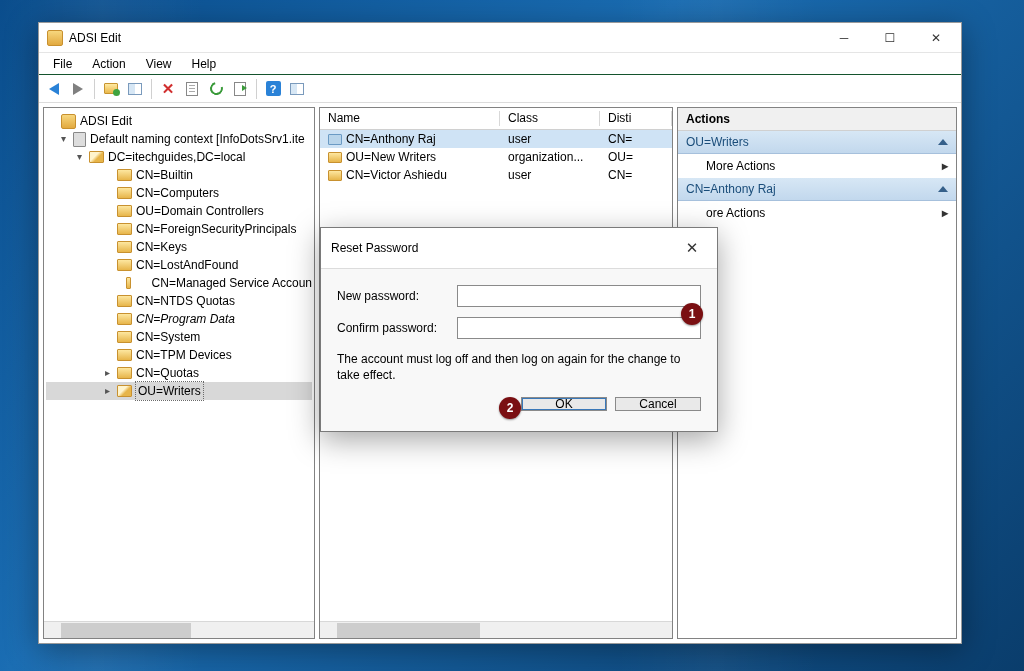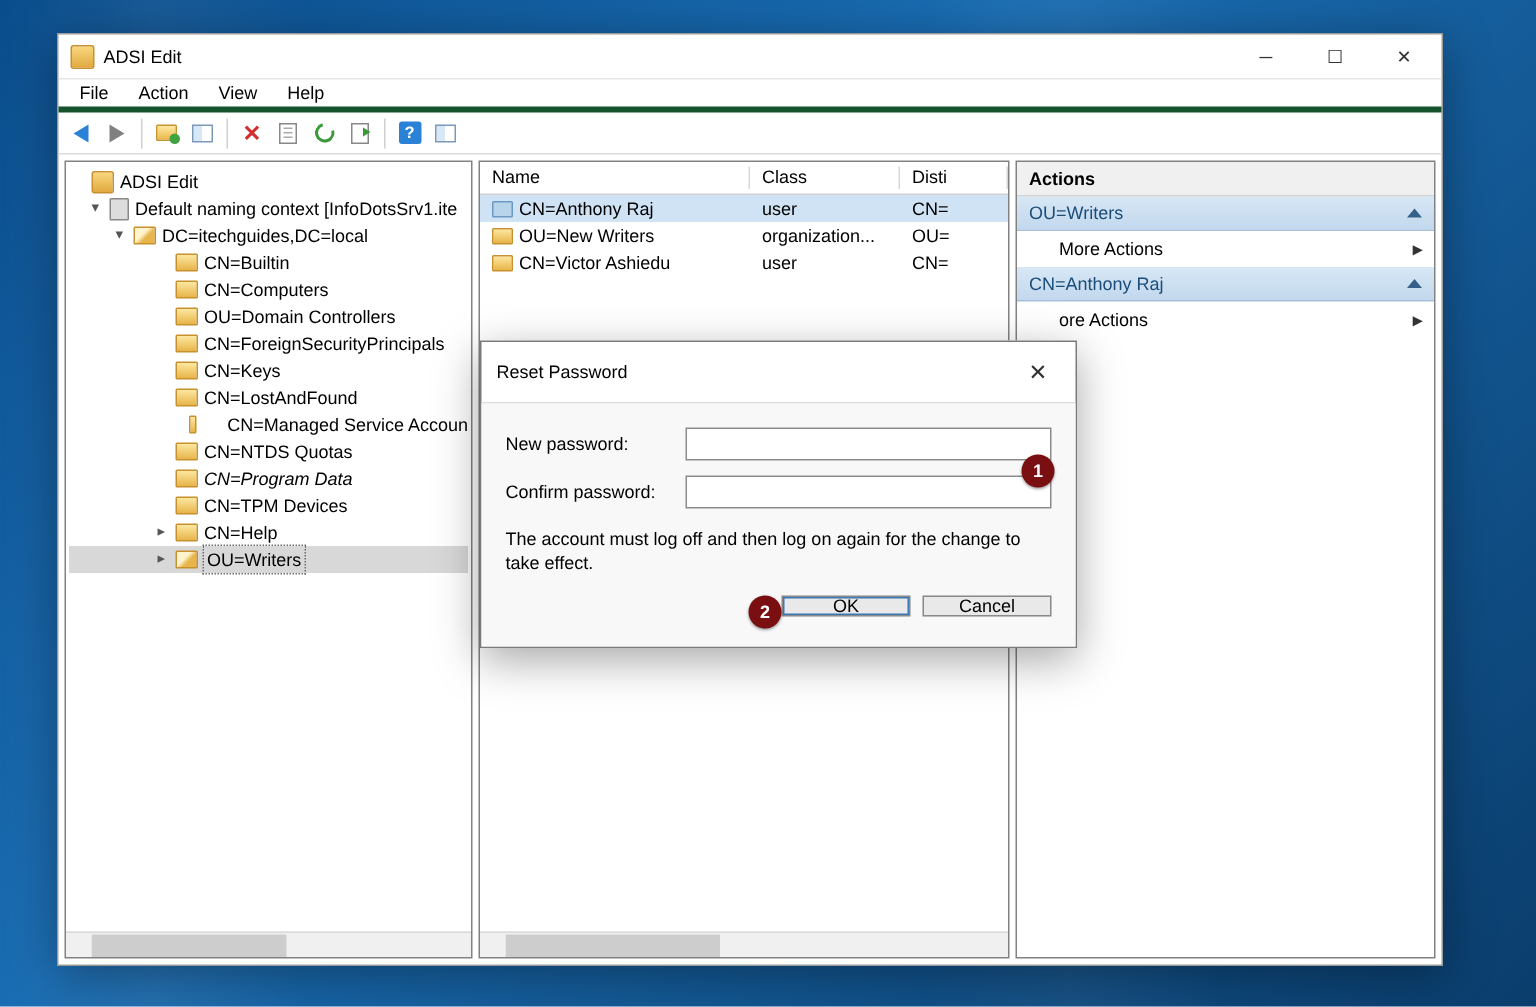--- a/index.html
+++ b/index.html
@@ -47,21 +47,21 @@
   .win-btn {
     width: 46px; height: 30px;
     display: flex; align-items: center; justify-content: center;
     color: #333; font-family: sans-serif;
   }
   .menubar {
     height: 22px;
     display: flex;
     align-items: center;
     padding: 0 4px;
-    border-bottom: 4px solid #14532d;
+    border-bottom: 1px solid #14532d;
     font-size: 12px;
   }
   .menubar span { padding: 2px 10px; cursor: default; }
   .toolbar {
     height: 28px;
     display: flex;
     align-items: center;
     padding: 0 4px;
     gap: 2px;
     border-bottom: 1px solid #dcdcdc;
@@ -311,26 +311,31 @@
               <span class="tlabel">CN=NTDS Quotas</span>
             </div>
             <div class="tnode" style="padding-left: 56px; font-style: italic;">
               <span class="twister"></span>
               <span class="fold"></span>
               <span class="tlabel">CN=Program Data</span>
             </div>
             <div class="tnode" style="padding-left: 56px;">
               <span class="twister"></span>
               <span class="fold"></span>
+              <span class="tlabel">CN=System</span>
+            </div>
+            <div class="tnode" style="padding-left: 56px;">
+              <span class="twister"></span>
+              <span class="fold"></span>
               <span class="tlabel">CN=TPM Devices</span>
             </div>
             <div class="tnode" style="padding-left: 56px;">
               <span class="twister">▸</span>
               <span class="fold"></span>
-              <span class="tlabel">CN=Help</span>
+              <span class="tlabel">CN=Quotas</span>
             </div>
             <div class="tnode sel" style="padding-left: 56px;">
               <span class="twister">▸</span>
               <span class="fold open"></span>
               <span class="tlabel">OU=Writers</span>
             </div>
           </div>
       </div>
       <div class="hscroll">
           <div class="hthumb" style="width:55%"></div>

